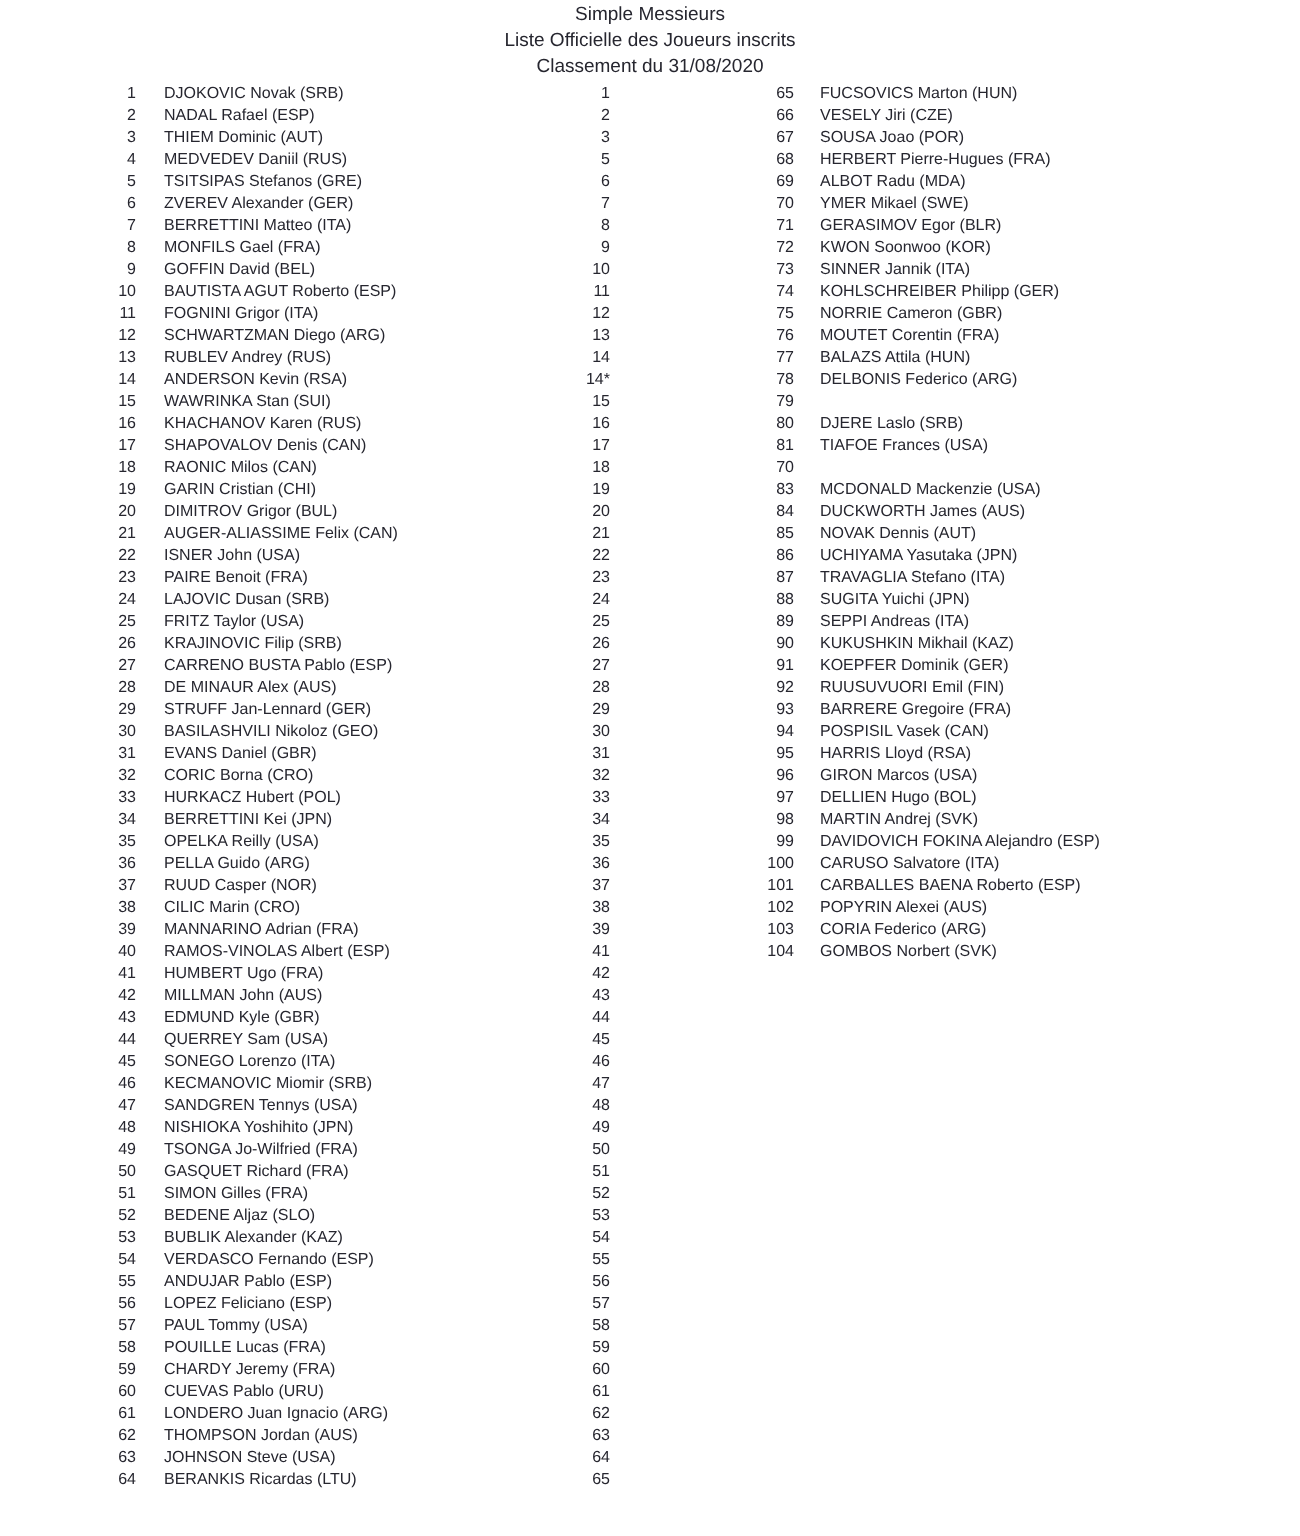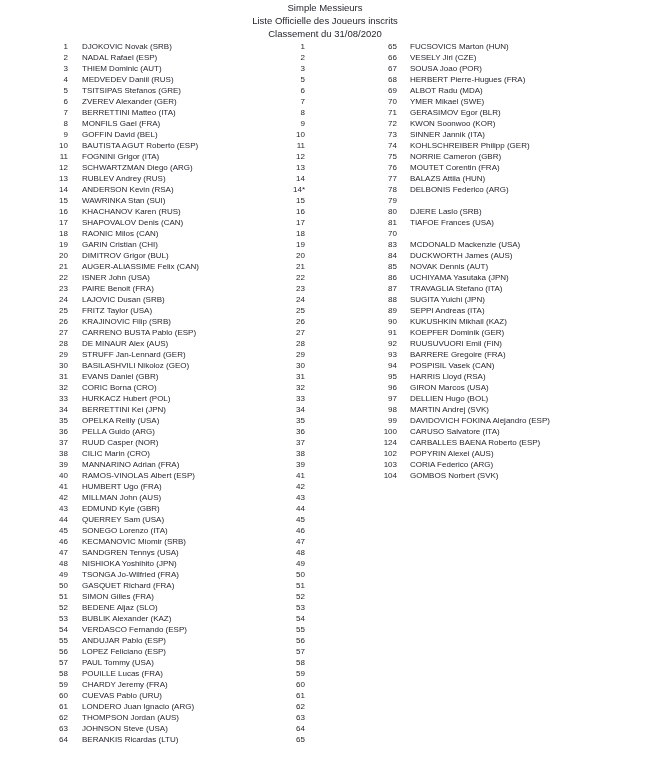--- a/index.html
+++ b/index.html
@@ -532,21 +532,21 @@
         </div>
         <div class="row">
           <span class="pos">99</span>
           <span class="name">DAVIDOVICH FOKINA Alejandro (ESP)</span>
         </div>
         <div class="row">
           <span class="pos">100</span>
           <span class="name">CARUSO Salvatore (ITA)</span>
         </div>
         <div class="row">
-          <span class="pos">124</span>
+          <span class="pos">101</span>
           <span class="name">CARBALLES BAENA Roberto (ESP)</span>
         </div>
         <div class="row">
           <span class="pos">102</span>
           <span class="name">POPYRIN Alexei (AUS)</span>
         </div>
         <div class="row">
           <span class="pos">103</span>
           <span class="name">CORIA Federico (ARG)</span>
         </div>

